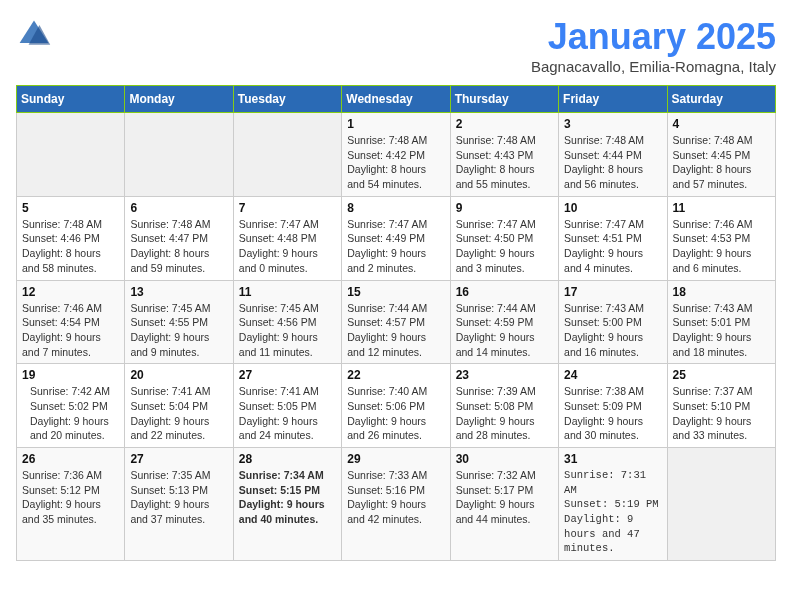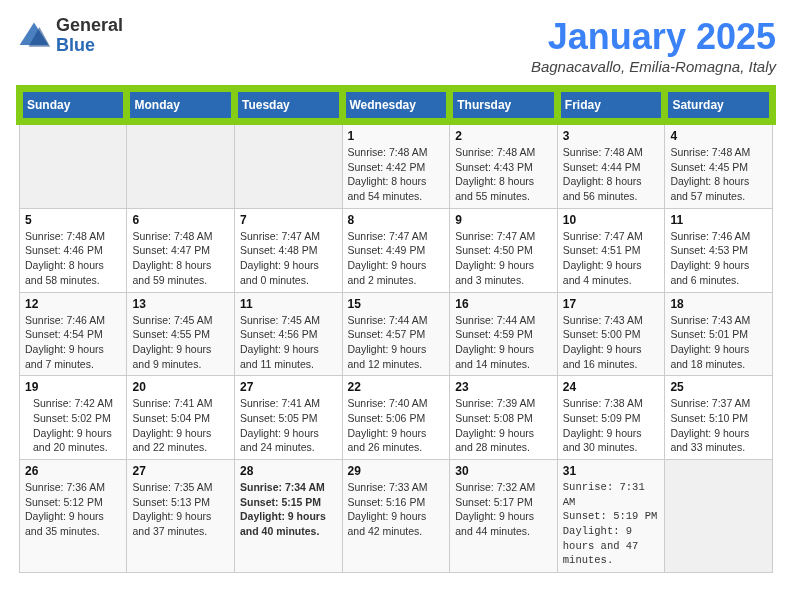--- a/index.html
+++ b/index.html
@@ -38,35 +38,34 @@
       text-align: right;
     }
     .month-title {
       font-size: 36px;
       font-weight: bold;
       color: #3b82f6;
     }
     .location {
       font-size: 15px;
       color: #444;
-      font-style: italic;
     }
     .calendar {
       width: 100%;
       border-collapse: collapse;
       font-size: 11px;
     }
     .calendar thead tr th {
       background-color: #2a6ab5;
       color: #fff;
       padding: 6px 4px;
       text-align: left;
       font-size: 12px;
       font-weight: bold;
-      border: 7px solid #84cc16;
+      border: 1px solid #84cc16;
     }
     .calendar tbody tr td {
       vertical-align: top;
       padding: 4px 5px;
       border: 1px solid #ccc;
       width: 108px;
       min-height: 80px;
       background: #fff;
     }
     .calendar tbody tr:nth-child(odd) td {
@@ -92,24 +91,20 @@
   </style>
 </head>
 <body>
 
 <div class="header">
   <div class="logo">
     <svg class="logo-icon" viewBox="0 0 40 40" xmlns="http://www.w3.org/2000/svg">
       <polygon points="20,5 36,30 4,30" fill="#2a6ab5" opacity="0.85"></polygon>
       <polygon points="26,10 38,32 14,32" fill="#1a4a8a" opacity="0.6"></polygon>
     </svg>
-    <div class="logo-text">
-      <span class="logo-general">General</span>
-      <span class="logo-blue">Blue</span>
-    </div>
   </div>
   <div class="title-section">
     <div class="month-title">January 2025</div>
     <div class="location">Bagnacavallo, Emilia-Romagna, Italy</div>
   </div>
 </div>
 
 <table class="calendar">
   <thead>
     <tr>

